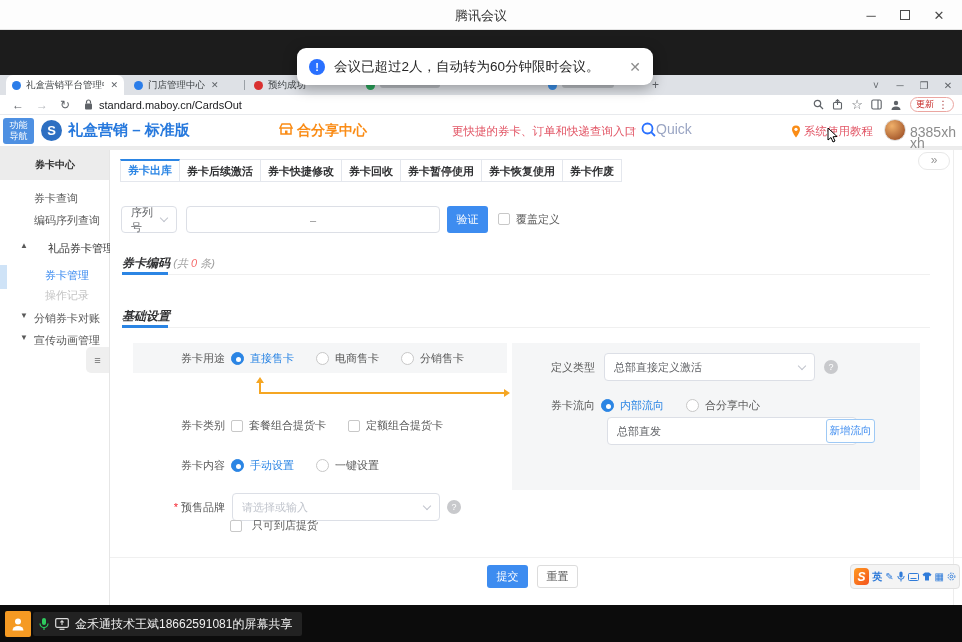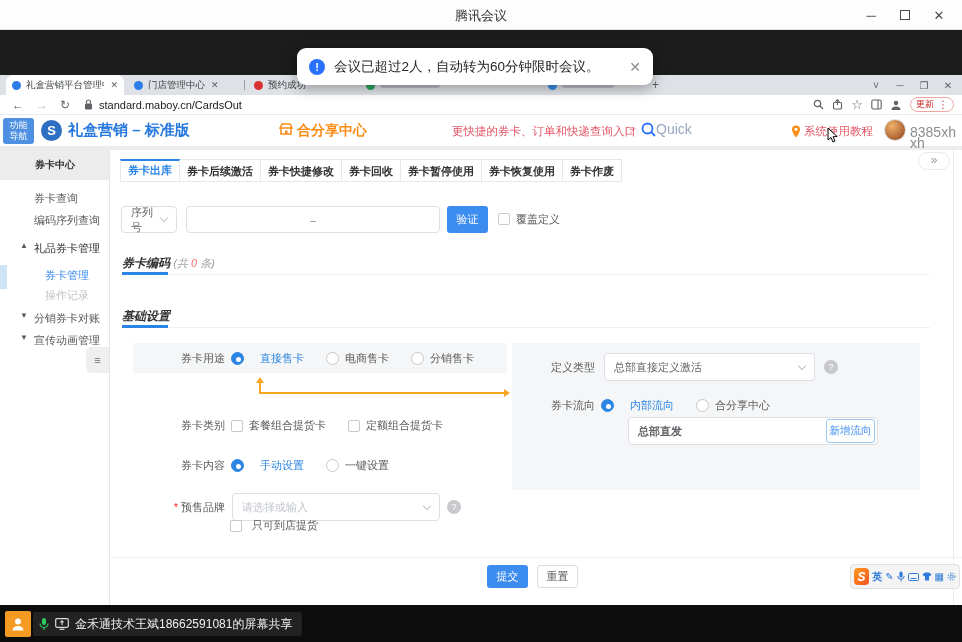--- a/index.html
+++ b/index.html
@@ -97,21 +97,21 @@
   .rinput { position:absolute; border:1px solid #dcdfe6; border-radius:4px; background:#fff; font-size:11px; color:#8c8c8c;
             display:flex; align-items:center; justify-content:center; }
   .btn-blue { background:#3d8cf0; color:#fff; border-radius:3px; font-size:11px; display:flex; align-items:center; justify-content:center; }
   .btn-plain { background:#fff; color:#595959; border:1px solid #dcdcdc; border-radius:3px; font-size:11px; display:flex;
                align-items:center; justify-content:center; }
   .cbx { width:12px; height:12px; border:1px solid #c8c8c8; border-radius:2px; background:#fff; flex:0 0 auto; }
   .radio { width:13px; height:13px; border-radius:50%; background:#fff; border:1px solid #c8c8c8; flex:0 0 auto; position:relative; }
   .radio.on { background:#2b85e4; border-color:#2b85e4; }
   .radio.on::after { content:""; position:absolute; left:4px; top:4px; width:5px; height:5px; border-radius:50%; background:#fff; }
   .opt-tx { font-size:11px; color:#595959; }
-  .opt-tx.on { color:#2b85e4;margin-left:10px; }
+  .opt-tx.on { color:#2b85e4; }
   .frow { position:absolute; display:flex; align-items:center; }
   .flabel { font-size:11px; color:#595959; text-align:right; }
   .qmark { width:14px; height:14px; border-radius:50%; background:#c8c9cc; color:#fff; font-size:9px; display:flex; align-items:center;
            justify-content:center; flex:0 0 auto; }
 
   .sec-title { position:absolute; font-size:12px; font-weight:bold; color:#303133;font-style:italic; }
   .sec-count { font-weight:normal; font-size:11px; color:#a0a0a0; }
   .sec-count b { color:#f56c6c; font-weight:normal; }
   .blue-underline { position:absolute; height:3px; background:#2b85e4; }
   .divider { position:absolute; height:1px; background:#f0f0f0; }
@@ -282,21 +282,21 @@
             <div>8385xh</div>
             <div>xh</div>
           </div>
         </div>
 
         <div class="sidebar">
           <div class="sb-title">券卡中心</div>
           <div class="sb-item" style="top:40px; padding-left:34px;">券卡查询</div>
           <div class="sb-item" style="top:62px; padding-left:34px;">编码序列查询</div>
           <span class="sb-caret" style="top:91px;">▲</span>
-          <div class="sb-item" style="top:90px; padding-left:34px; color:#333;">礼品券卡管理</div>
+          <div class="sb-item" style="top:90px; padding-left:48px; color:#333;">礼品券卡管理</div>
           <div class="sb-active-bar"></div>
           <div class="sb-item" style="top:117px; padding-left:45px; color:#3d8cf0;">券卡管理</div>
           <div class="sb-item" style="top:137px; padding-left:45px; color:#c3c3c3;">操作记录</div>
           <span class="sb-caret" style="top:161px;">▼</span>
           <div class="sb-item" style="top:160px; padding-left:34px;">分销券卡对账</div>
           <span class="sb-caret" style="top:183px;">▼</span>
           <div class="sb-item" style="top:182px; padding-left:34px;">宣传动画管理</div>
           <div class="sb-handle">≡</div>
         </div>
 
@@ -365,21 +365,21 @@
           </div>
 
           <div class="frow" style="left:390px; top:248px; gap:6px;">
             <span class="flabel" style="width:95px;">券卡流向</span>
             <span class="radio on"></span>
             <span class="opt-tx on">内部流向</span>
             <span class="radio" style="margin-left:16px;"></span>
             <span class="opt-tx">合分享中心</span>
           </div>
 
-          <div class="sel abs" style="left:518px; top:267px; width:250px; height:28px;font-weight:bold;">
+          <div class="sel abs" style="left:497px; top:267px; width:250px; height:28px;">
             <span>总部直发</span>
             <span class="chev"></span>
           </div>
           <div class="addflow" style="left:716px; top:269px; width:49px; height:24px;">新增流向</div>
 
           <div class="frow" style="left:20px; top:308px; gap:6px;">
             <span class="flabel" style="width:95px;">券卡内容</span>
             <span class="radio on"></span>
             <span class="opt-tx on">手动设置</span>
             <span class="radio" style="margin-left:16px;"></span>

